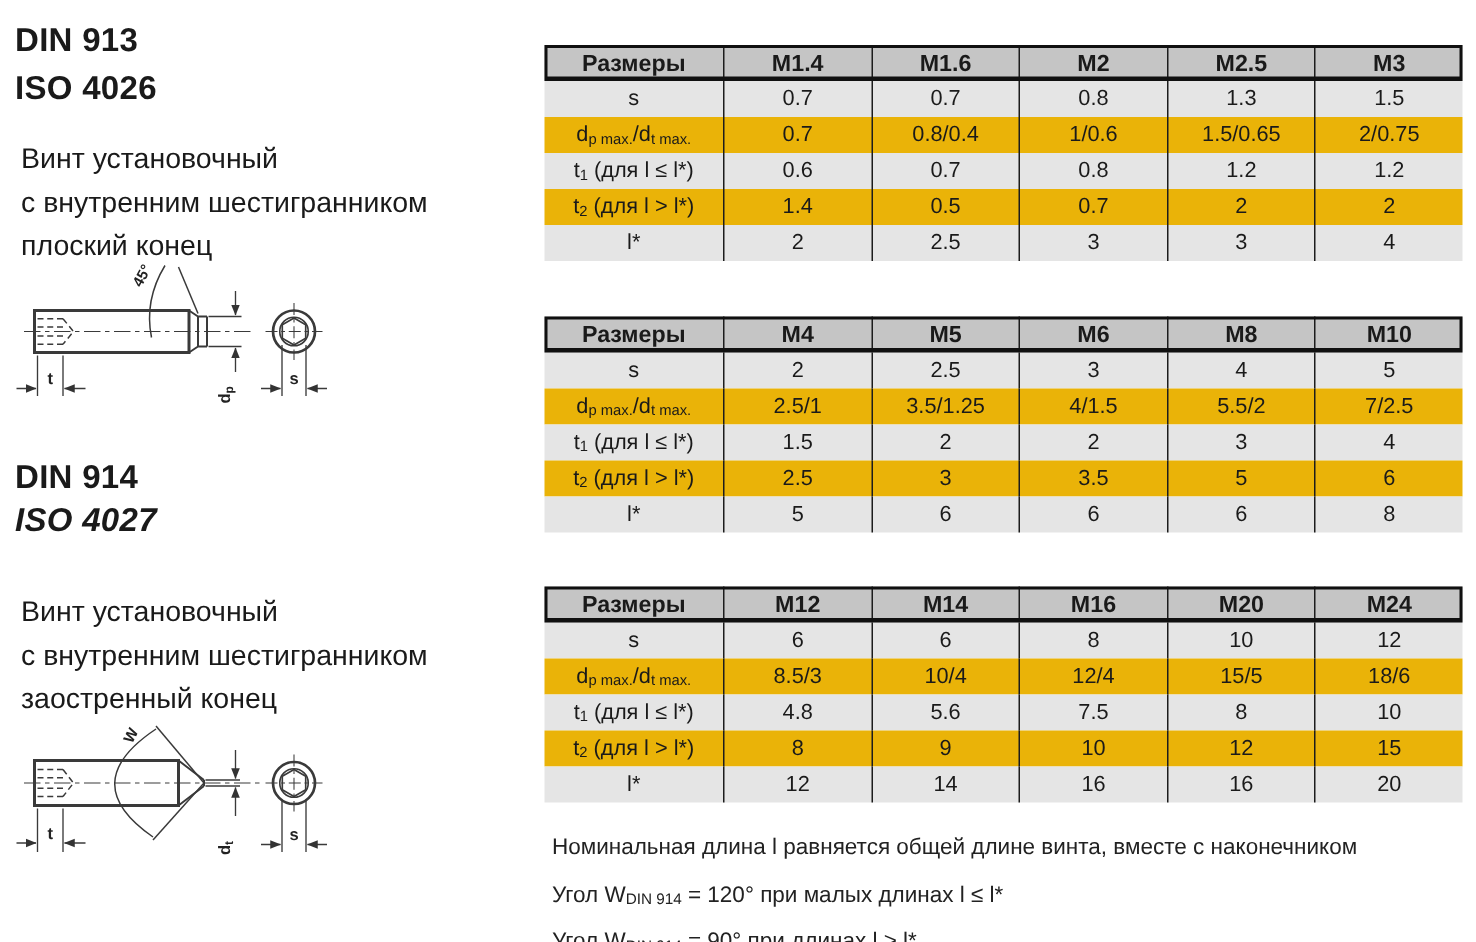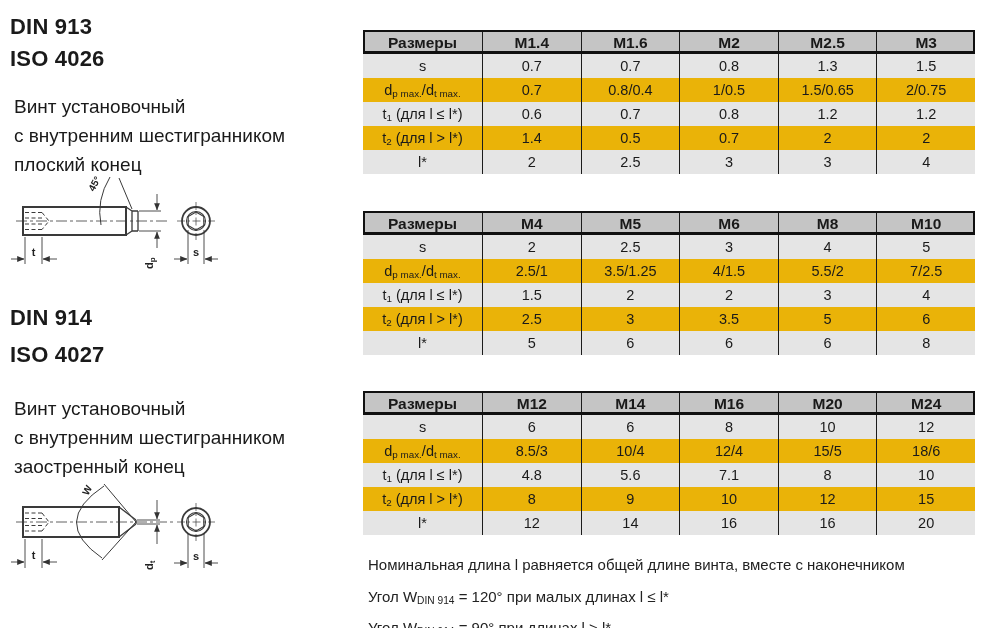--- a/index.html
+++ b/index.html
@@ -88,21 +88,21 @@
     </g>
     <g fill="#222" font-size="11" font-weight="600">
       <text x="25.5" y="88" text-anchor="middle">t</text>
       <text x="188" y="88" text-anchor="middle">s</text>
       <text x="145" y="101" transform="rotate(-90 145 101)"><tspan>d</tspan><tspan dy="2" font-size="8">p</tspan></text>
       <text x="86" y="24" font-size="10" transform="rotate(-62 86 24)">45°</text>
     </g>
   </svg>
 
   <h1 class="std" style="top:303px;">DIN 914</h1>
-  <h1 class="std" style="top:340px;">ISO 4027</h1>
+  <h1 class="std" style="top:332px;font-style:italic;">ISO 4027</h1>
 
   <p class="desc" style="top:390px;">
     <span>Винт установочный</span><br>
     <span>с внутренним шестигранником</span><br>
     <span>заостренный конец</span>
   </p>
 
   <svg class="draw" style="left:8px; top:478px;" width="230" height="95" viewBox="0 0 230 95">
     <defs>
       <marker id="a2" viewBox="0 0 10 10" refX="9.5" refY="5" markerWidth="8" markerHeight="8" orient="auto-start-reverse">
@@ -169,21 +169,21 @@
         <div class="cell"><span>0.7</span></div>
         <div class="cell"><span>0.7</span></div>
         <div class="cell"><span>0.8</span></div>
         <div class="cell"><span>1.3</span></div>
         <div class="cell"><span>1.5</span></div>
       </div>
       <div class="trow plain">
         <div class="cell"><span>d</span><span class="sb">p max.</span><span>/d</span><span class="sb">t max.</span></div>
         <div class="cell"><span>0.7</span></div>
         <div class="cell"><span>0.8/0.4</span></div>
-        <div class="cell"><span>1/0.5</span></div>
+        <div class="cell"><span>1/0.6</span></div>
         <div class="cell"><span>1.5/0.65</span></div>
         <div class="cell"><span>2/0.75</span></div>
       </div>
       <div class="trow shaded">
         <div class="cell"><span>t</span><span class="sb">1</span><span> (для l ≤ l*)</span></div>
         <div class="cell"><span>0.6</span></div>
         <div class="cell"><span>0.7</span></div>
         <div class="cell"><span>0.8</span></div>
         <div class="cell"><span>1.2</span></div>
         <div class="cell"><span>1.2</span></div>
@@ -277,21 +277,21 @@
         <div class="cell"><span>8.5/3</span></div>
         <div class="cell"><span>10/4</span></div>
         <div class="cell"><span>12/4</span></div>
         <div class="cell"><span>15/5</span></div>
         <div class="cell"><span>18/6</span></div>
       </div>
       <div class="trow shaded">
         <div class="cell"><span>t</span><span class="sb">1</span><span> (для l ≤ l*)</span></div>
         <div class="cell"><span>4.8</span></div>
         <div class="cell"><span>5.6</span></div>
-        <div class="cell"><span>7.1</span></div>
+        <div class="cell"><span>7.5</span></div>
         <div class="cell"><span>8</span></div>
         <div class="cell"><span>10</span></div>
       </div>
       <div class="trow plain">
         <div class="cell"><span>t</span><span class="sb">2</span><span> (для l &gt; l*)</span></div>
         <div class="cell"><span>8</span></div>
         <div class="cell"><span>9</span></div>
         <div class="cell"><span>10</span></div>
         <div class="cell"><span>12</span></div>
         <div class="cell"><span>15</span></div>

